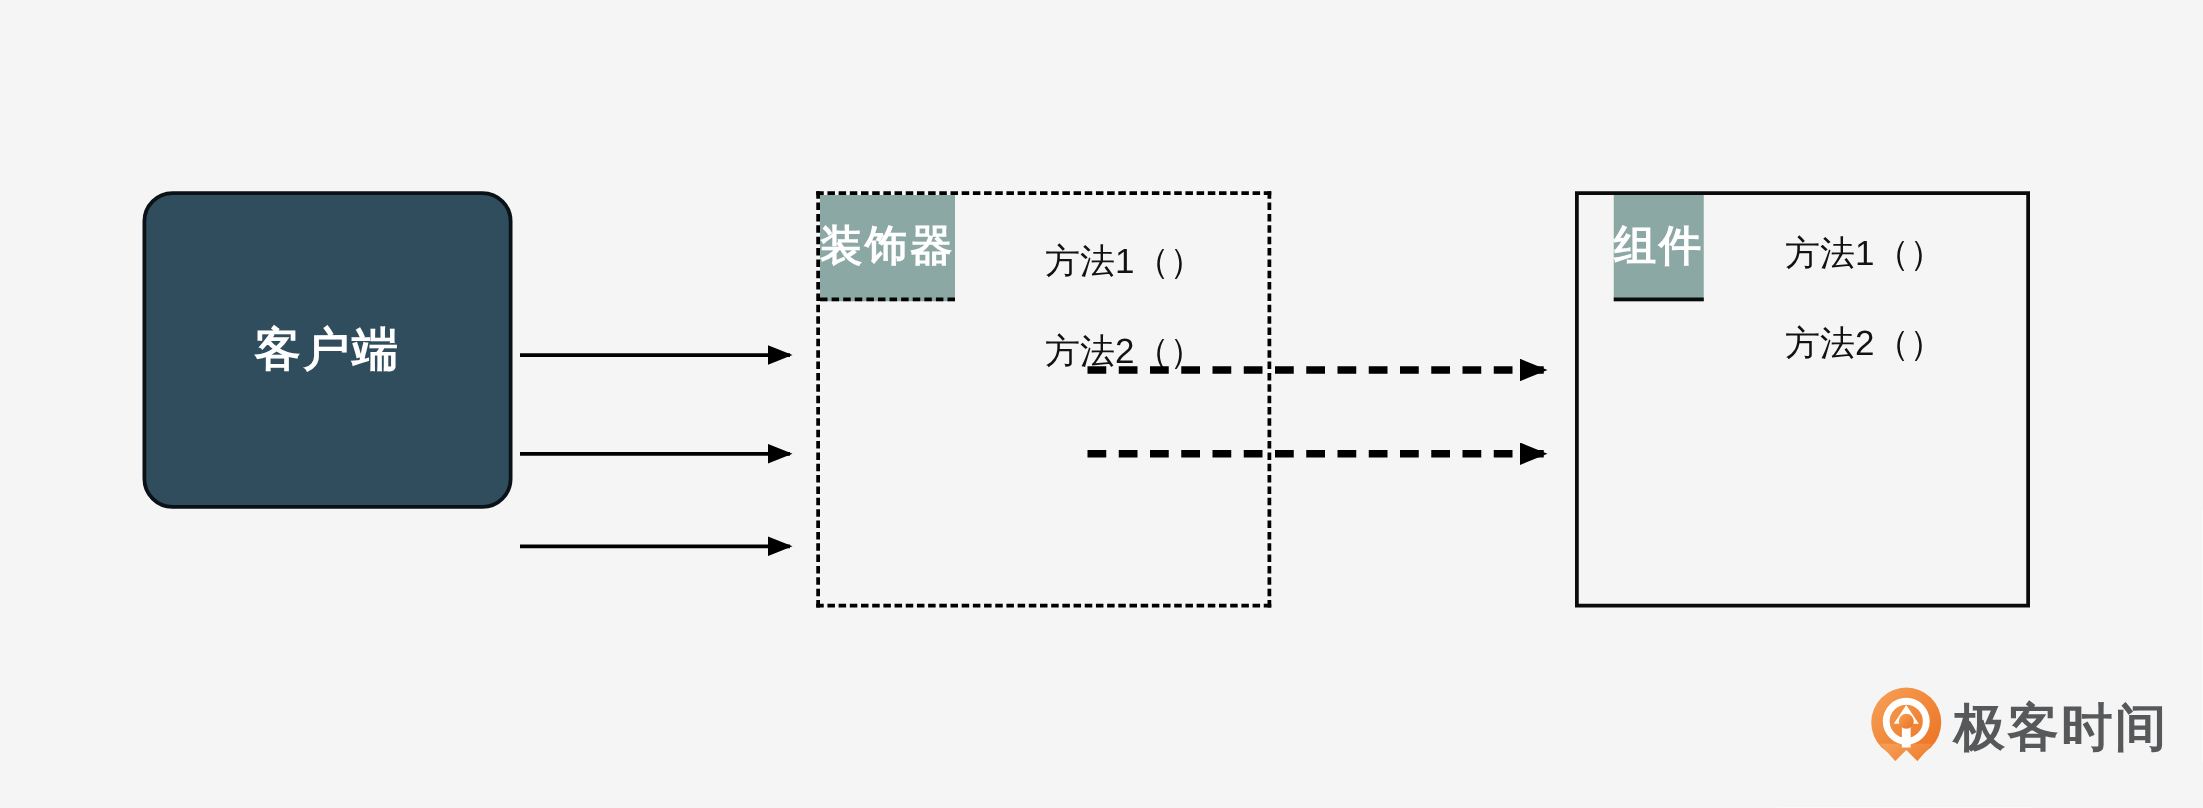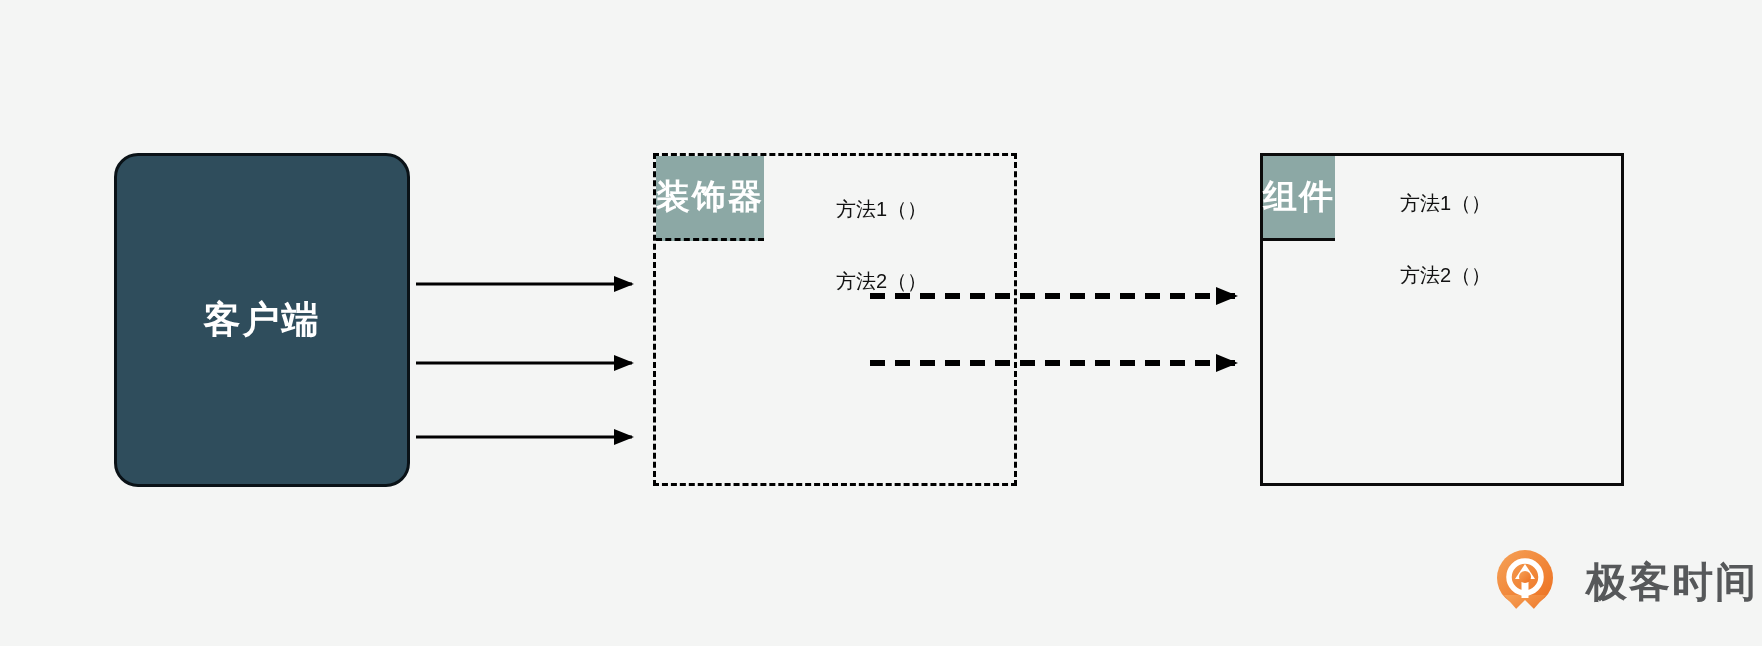--- a/index.html
+++ b/index.html
@@ -11,21 +11,21 @@
     position: relative;
     width: 1762px;
     height: 646px;
     background: #f4f5f4;
     overflow: hidden;
   }
   
   .client-box {
     position: absolute;
     left: 114px; top: 153px;
-    width: 296px; height: 334px;
+    width: 296px; height: 254px;
     box-sizing: border-box;
     background: #2f4d5c;
     border: 3px solid #0a1217;
     border-radius: 24px;
     display: flex;
     align-items: center;
     justify-content: center;
   }
   .client-box .label {
     color: #ffffff;
@@ -36,21 +36,21 @@
   
   .uml-box {
     position: absolute;
     top: 153px;
     width: 364px; height: 333px;
     box-sizing: border-box;
     display: flex;
     flex-direction: row;
   }
   .uml-box.dashed { left: 653px; border: 3px dashed #000; }
-  .uml-box.solid  { left: 1260px; border: 3px solid #0b0b0b; }
+  .uml-box.solid  { left: 1260px; border: 3px solid #0b0b0b; padding-left: 28px; }
   .uml-header {
     box-sizing: border-box;
     height: 85px;
     background: #8ca8a5;
     display: flex;
     align-items: center;
     justify-content: center;
     flex: none;
   }
   .uml-box.dashed .uml-header { border-bottom: 3px dashed #000; }
@@ -65,36 +65,36 @@
     flex: 1;
     display: flex;
     flex-direction: column;
   }
   .uml-box.dashed .uml-body { padding: 17px 0 0 72px; }
   .uml-box.solid  .uml-body { padding: 11px 0 0 65px; }
   .method-row {
     height: 72px;
     display: flex;
     align-items: center;
-    font-size: 20px;
+    font-size: 28px;
     color: #121212;
   }
   
   .arrows {
     position: absolute;
     inset: 0;
     pointer-events: none;
   }
   
   .logo {
     position: absolute;
     left: 1492px; top: 548px;
     display: flex;
     align-items: center;
-    gap: 28px;
+    gap: 5px;
   }
   .logo-text {
     color: #56585a;
     font-size: 41px;
     font-weight: 600;
     letter-spacing: 2px;
     line-height: 1;
     padding-bottom: 6px;
   }
 </style>

